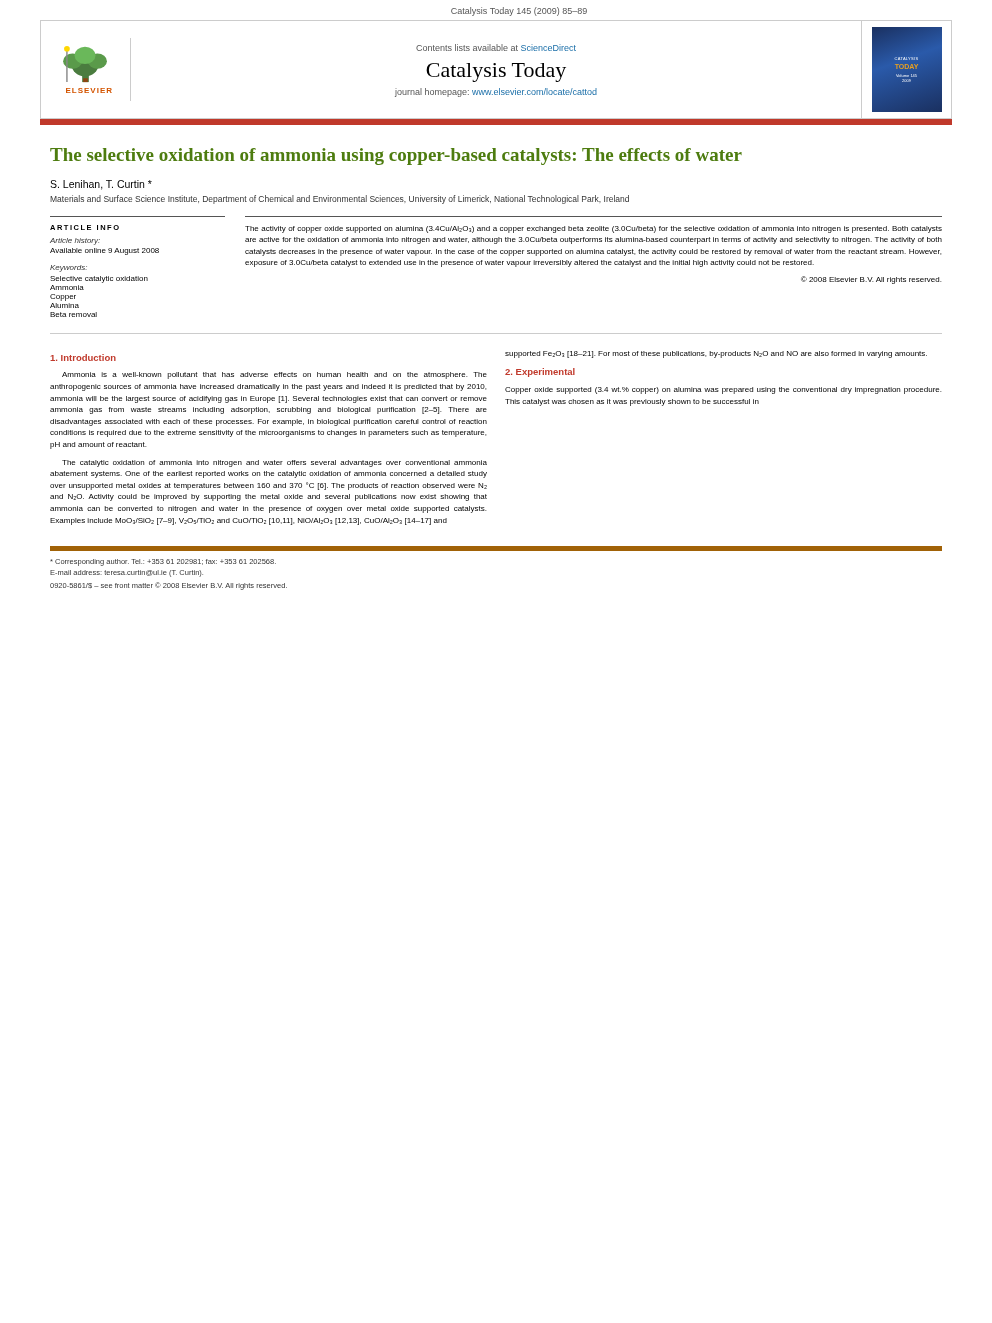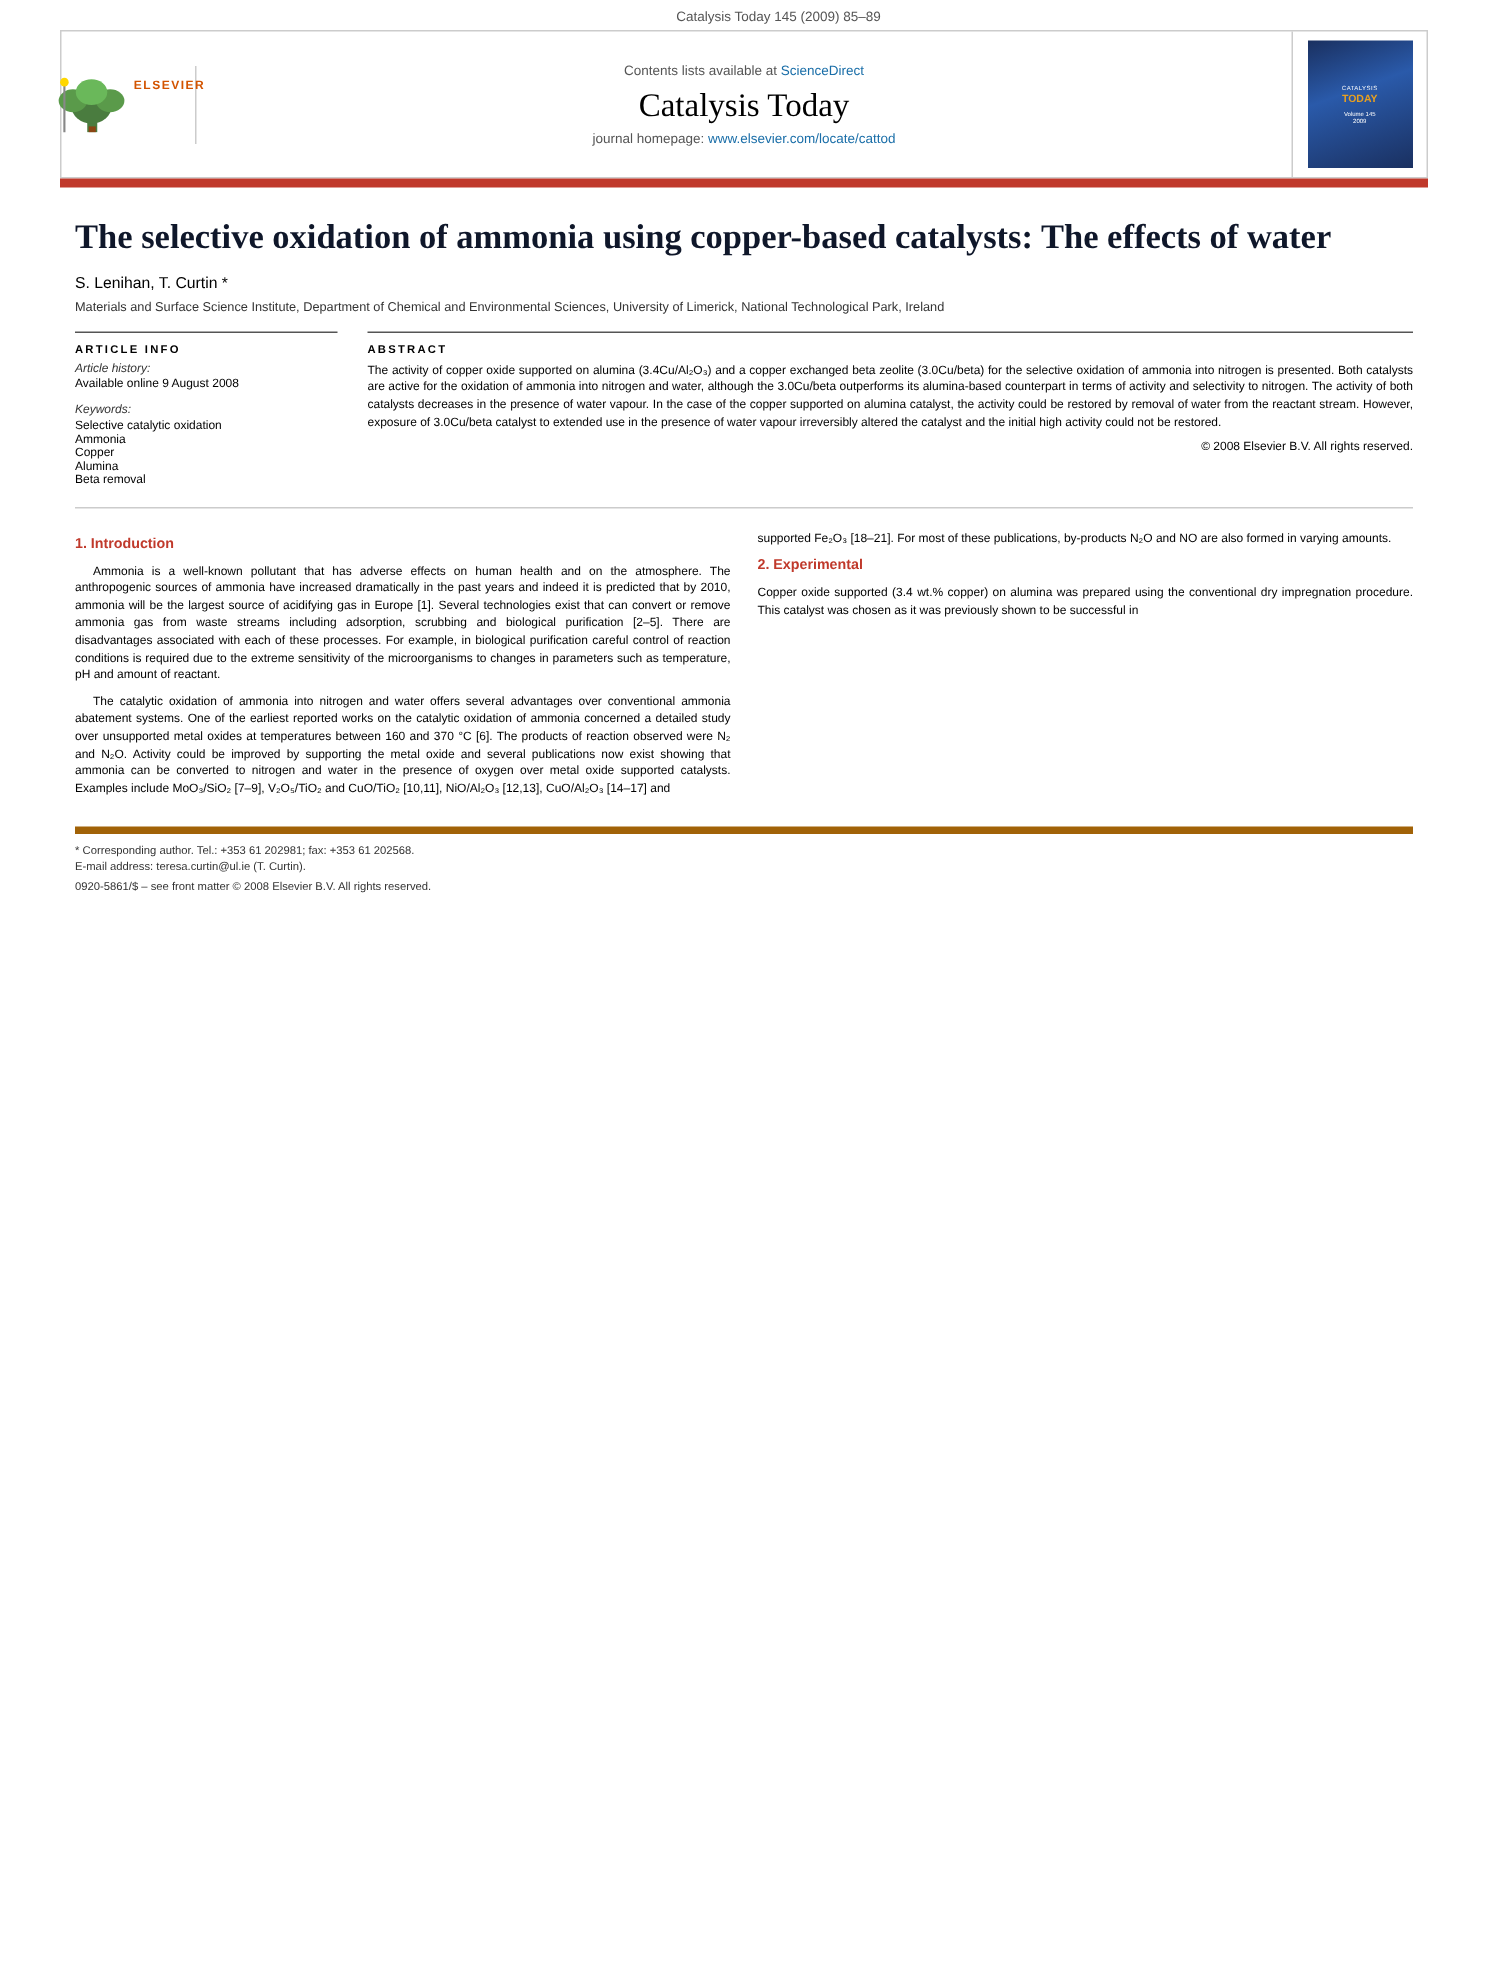--- a/index.html
+++ b/index.html
@@ -32,22 +32,22 @@
       width: 90px;
       display: flex;
       align-items: center;
       justify-content: center;
       padding: 6px;
       border-right: 1px solid #ccc;
       flex-shrink: 0;
     }
     .elsevier-logo {
       display: flex;
-      flex-direction: row;
-      align-items: flex-start;
+      flex-direction: column;
+      align-items: flex-end;
     }
     .elsevier-tree {
       width: 55px;
       height: 40px;
     }
     .elsevier-text {
       font-family: Arial, sans-serif;
       font-size: 8px;
       font-weight: bold;
       color: #d35400;
@@ -101,24 +101,24 @@
       margin: 0 40px;
     }
 
     
     .article-content {
       padding: 18px 50px 20px 50px;
     }
 
     
     .article-title {
-      font-size: 23px;
+      font-size: 19px;
       font-weight: bold;
       font-family: 'Times New Roman', Times, serif;
-      color: #0f172a;
+      color: #4d7c0f;
       margin-bottom: 10px;
       line-height: 1.3;
     }
 
     
     .authors {
       font-size: 10.5px;
       margin-bottom: 4px;
       font-family: Arial, sans-serif;
     }
@@ -319,21 +319,20 @@
       <div class="info-value">Available online 9 August 2008</div>
       <div class="keywords-heading">Keywords:</div>
       <span class="keyword">Selective catalytic oxidation</span>
       <span class="keyword">Ammonia</span>
       <span class="keyword">Copper</span>
       <span class="keyword">Alumina</span>
       <span class="keyword">Beta removal</span>
     </div>
 
     <div class="right-col">
-      <div class="section-heading">ABSTRACT</div>
       <div class="abstract-text">The activity of copper oxide supported on alumina (3.4Cu/Al₂O₃) and a copper exchanged beta zeolite (3.0Cu/beta) for the selective oxidation of ammonia into nitrogen is presented. Both catalysts are active for the oxidation of ammonia into nitrogen and water, although the 3.0Cu/beta outperforms its alumina-based counterpart in terms of activity and selectivity to nitrogen. The activity of both catalysts decreases in the presence of water vapour. In the case of the copper supported on alumina catalyst, the activity could be restored by removal of water from the reactant stream. However, exposure of 3.0Cu/beta catalyst to extended use in the presence of water vapour irreversibly altered the catalyst and the initial high activity could not be restored.</div>
       <div class="copyright">© 2008 Elsevier B.V. All rights reserved.</div>
     </div>
   </div>
 
   <hr class="section-divider">
 
   <div class="body-columns">
 
     <div class="body-left">

